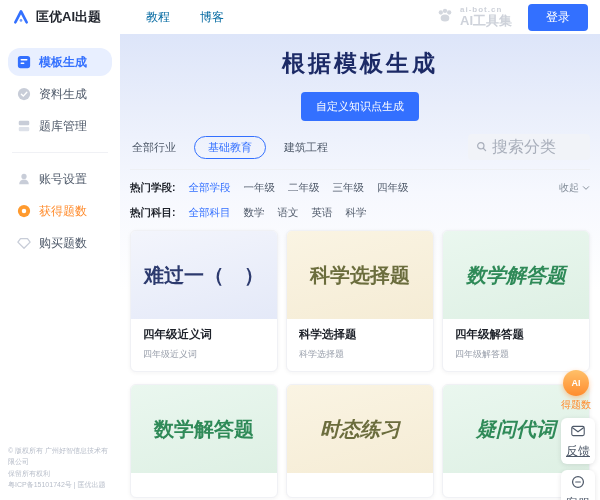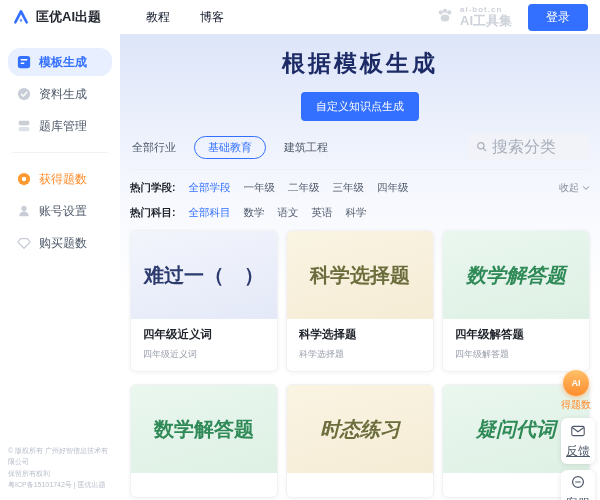--- a/index.html
+++ b/index.html
@@ -4,21 +4,21 @@
 <style>
   * { margin:0; padding:0; box-sizing:border-box; }
   html,body { width:600px; height:500px; overflow:hidden; background:#fff;
     font-family:"Liberation Sans", sans-serif; }
 
   
   .header { height:34px; display:flex; align-items:center; padding:0 12px;
     background:#fff; position:relative; z-index:20; }
   .logo { display:flex; align-items:center; gap:6px; width:108px; }
   .logo-text { font-size:13px; font-weight:bold; color:#22262e; white-space:nowrap; }
-  .top-nav { display:flex; gap:30px; margin-left:26px; font-size:12px; color:#0f172a; }
+  .top-nav { display:flex; gap:30px; margin-left:26px; font-size:12px; color:#0369a1; }
   .top-nav span { cursor:pointer; }
   .hd-spacer { flex:1; }
   .watermark { display:flex; align-items:center; gap:5px; margin-right:16px; color:#ced2da; }
   .wm-txt { display:flex; flex-direction:column; line-height:1.05; }
   .wm-l1 { font-size:8px; letter-spacing:1px; font-weight:bold; }
   .wm-l2 { font-size:13px; font-weight:bold; }
   .login-btn { background:#3370ff; color:#fff; font-size:12px; padding:5px 18px;
     border:none; border-radius:4px; cursor:pointer; }
 
   
@@ -159,37 +159,37 @@
     <div class="side-item">
       <span class="s-icon">
         <svg width="14" height="14" viewBox="0 0 16 16">
             <rect x="2" y="2" width="12" height="5" rx="1.4" fill="#c8cdd8"></rect>
             <rect x="2" y="9" width="12" height="5" rx="1.4" fill="#dde1e9"></rect>
           </svg>
       </span>
       <span>题库管理</span>
     </div>
     <div class="side-divider"></div>
-    <div class="side-item" style="color:#ff8c2e;">
-      <span class="s-icon">
-        <svg width="14" height="14" viewBox="0 0 16 16">
-            <circle cx="8" cy="8" r="7" fill="#ff9a2e"></circle>
-            <circle cx="8" cy="8" r="2.6" fill="#fff"></circle>
-          </svg>
-      </span>
-      <span>获得题数</span>
-    </div>
     <div class="side-item">
       <span class="s-icon">
         <svg width="14" height="14" viewBox="0 0 16 16" fill="#c8cdd8">
             <circle cx="8" cy="5" r="3"></circle>
             <path d="M2.5 14 a5.5 5.5 0 0 1 11 0 z"></path>
           </svg>
       </span>
       <span>账号设置</span>
+    </div>
+    <div class="side-item" style="color:#ff8c2e;">
+      <span class="s-icon">
+        <svg width="14" height="14" viewBox="0 0 16 16">
+            <circle cx="8" cy="8" r="7" fill="#ff9a2e"></circle>
+            <circle cx="8" cy="8" r="2.6" fill="#fff"></circle>
+          </svg>
+      </span>
+      <span>获得题数</span>
     </div>
     <div class="side-item">
       <span class="s-icon">
         <svg width="14" height="14" viewBox="0 0 16 16">
             <path d="M4 3 h8 l3 4 -7 7 -7 -7 z" fill="none" stroke="#c8cdd8" stroke-width="1.5" stroke-linejoin="round"></path>
           </svg>
       </span>
       <span>购买题数</span>
     </div>
     <div class="side-footer">

